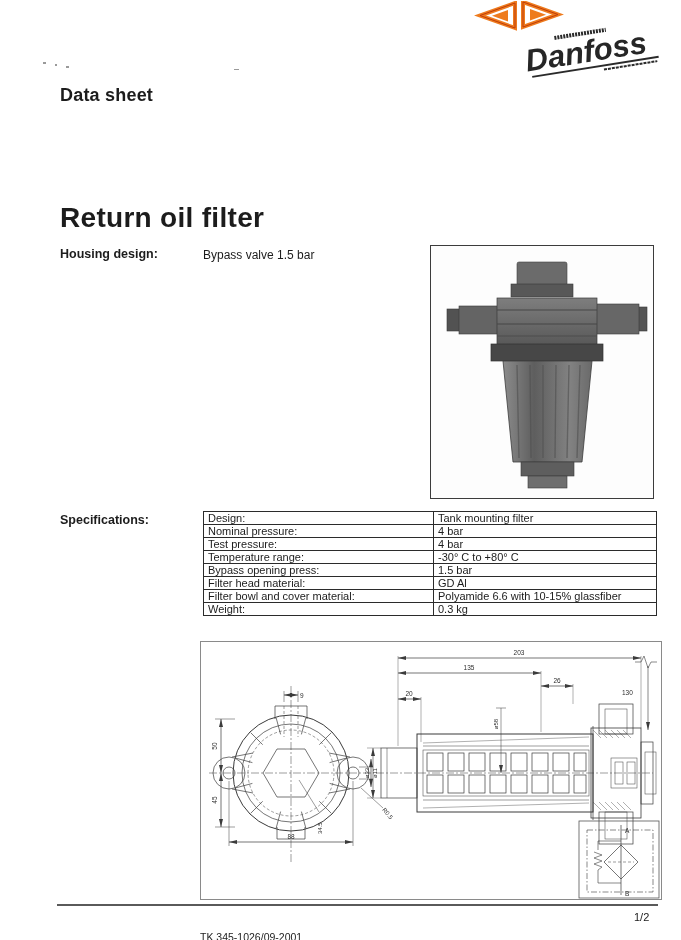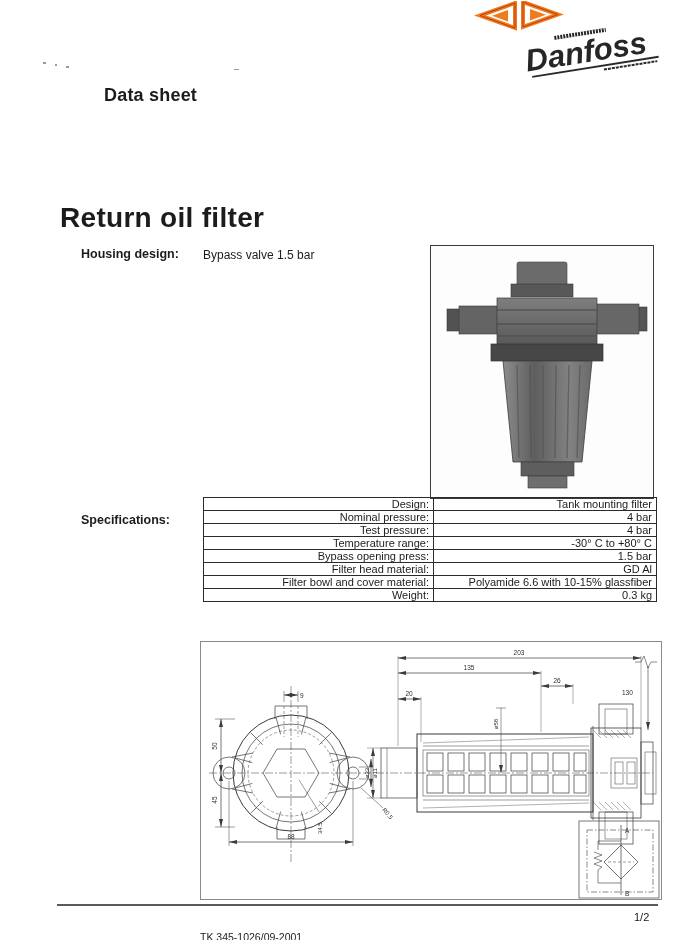--- a/index.html
+++ b/index.html
@@ -1,27 +1,27 @@
 <!DOCTYPE html>
 <html><head>
 <meta charset="utf-8">
 <style>
   html,body{margin:0;padding:0;background:#e8e8e8;}
   .page{position:relative;width:681px;height:940px;background:#ffffff;overflow:hidden;
         font-family:"Liberation Sans",sans-serif;color:#1c1c1c;}
   .abs{position:absolute;}
-  .h-datasheet{left:60px;top:85px;font-size:18px;font-weight:bold;letter-spacing:.2px;margin-left:44px;}
+  .h-datasheet{left:60px;top:85px;font-size:18px;font-weight:bold;letter-spacing:.2px;}
   .h-product{left:60px;top:202px;font-size:28px;font-weight:bold;letter-spacing:.3px;}
-  .lbl-bold{font-size:12.5px;font-weight:bold;margin-left:21px;}
+  .lbl-bold{font-size:12.5px;font-weight:bold;}
   .val-plain{font-size:12px;}
   .housing-lbl{left:60px;top:247px;}
   .housing-val{left:203px;top:248px;}
   .spec-lbl{left:60px;top:513px;}
   .photo-box{left:430px;top:245px;width:222px;height:252px;border:1px solid #3c3c3c;background:#fdfdfd;}
-  .spec-table{position:absolute;left:203px;top:497px;border-collapse:collapse;table-layout:fixed;width:453px;text-align:right;}
+  .spec-table{position:absolute;left:203px;top:511px;border-collapse:collapse;table-layout:fixed;width:453px;}
   .spec-table td{border:1px solid #2b2b2b;font-size:11px;padding:0 4px;height:12px;line-height:12px;
                  white-space:nowrap;overflow:hidden;}
   .drawing-box{left:200px;top:641px;width:460px;height:257px;border:1px solid #8a8a8a;background:#fff;}
   .footer-line{left:57px;top:904px;width:601px;height:2px;background:#5a5a5a;}
   .footer-doc{left:200px;top:911px;font-size:10.5px;color:#222;margin-top:20px;}
   .footer-page{left:634px;top:911px;font-size:11px;color:#222;}
   .speck{width:3px;height:2px;background:#9a9a9a;}
   svg{display:block;}
   text{font-family:"Liberation Sans",sans-serif;}
 </style>

